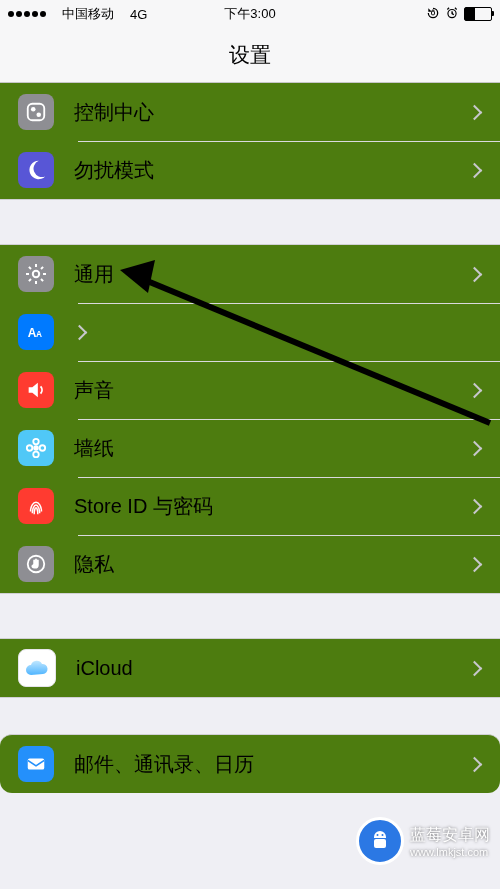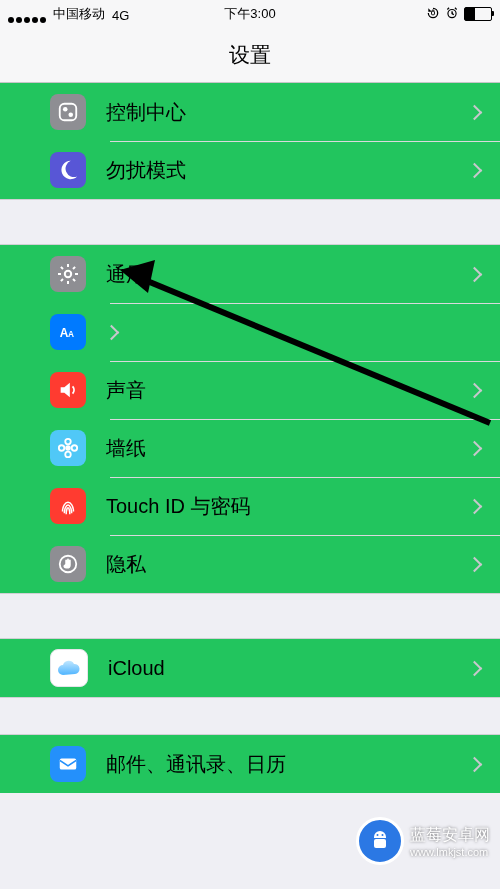--- a/index.html
+++ b/index.html
@@ -15,45 +15,45 @@
     .status-bar {
       height: 28px;
       background: #f7f7f8;
       display: flex;
       align-items: center;
       justify-content: space-between;
       padding: 0 8px;
       font-size: 13px;
       font-weight: 500;
     }
-    .status-left { display: flex; align-items: flex-end; gap: 7px; }
+    .status-left { display: flex; align-items: center; gap: 16px; }
     .dots { display: flex; gap: 2px; }
     .dot { width: 6px; height: 6px; border-radius: 50%; background: #000; }
     .status-center { position: absolute; left: 50%; transform: translateX(-50%); }
     .status-right { display: flex; align-items: center; gap: 5px; }
     .battery {
       width: 26px; height: 12px; border: 1px solid #000; border-radius: 2px;
       position: relative; display: flex; align-items: center;
     }
     .battery::after { content: ''; position: absolute; right: -3px; top: 3px; width: 2px; height: 5px; background: #000; border-radius: 0 1px 1px 0;}
     .battery-fill { width: 40%; height: 100%; background: #000; }
     .nav-bar {
       height: 54px;
       background: #f7f7f8;
       display: flex;
       align-items: center;
       justify-content: center;
       border-bottom: 1px solid #c6c6c8;
       font-size: 21px;
       font-weight: 500;
     }
-    .group { background: #22c55e; border-top: 1px solid #d0d0d4; border-bottom: 1px solid #d0d0d4; padding-left: 32px; }
+    .group { background: #4d7c0f; border-top: 1px solid #d0d0d4; border-bottom: 1px solid #d0d0d4; }
     .group + .group { margin-top: 44px; }
     .group.first { margin-top: 0; border-top: none; }
-    .group.g4 { margin-top: 36px; border-bottom: none; }
+    .group.g4 { margin-top: 36px; border-bottom: none; border-radius: 12px; }
     .row {
       display: flex;
       align-items: center;
       height: 58px;
       padding-left: 18px;
       position: relative;
     }
     .row + .row::before {
       content: '';
       position: absolute;
@@ -219,21 +219,21 @@
     </div>
     <span class="label">墙纸</span>
     <span class="chevron"></span>
   </div>
   <div class="row">
     <div class="icon ic-red">
       <svg width="22" height="22" viewBox="0 0 24 24">
           <path fill="none" stroke="#fff" stroke-width="1.6" d="M6 18c0-6 3-10 6-10s6 4 6 10M8 20c0-5 2-9 4-9s4 4 4 9M10 21c0-4 1-7 2-7s2 3 2 7"></path>
         </svg>
     </div>
-    <span class="label">Touch ID 与密码</span>
+    <span class="label">Store ID 与密码</span>
     <span class="chevron"></span>
   </div>
   <div class="row">
     <div class="icon ic-gray">
       <svg width="22" height="22" viewBox="0 0 24 24">
           <circle cx="12" cy="12" r="9" fill="none" stroke="#fff" stroke-width="2"></circle>
           <path fill="#fff" d="M9 12V8a1 1 0 0 1 2 0V7a1 1 0 0 1 2 0v1a1 1 0 0 1 2 0v5a4 4 0 0 1-4 4h-1a3 3 0 0 1-3-3l2-2z"></path>
         </svg>
     </div>
     <span class="label">隐私</span>

